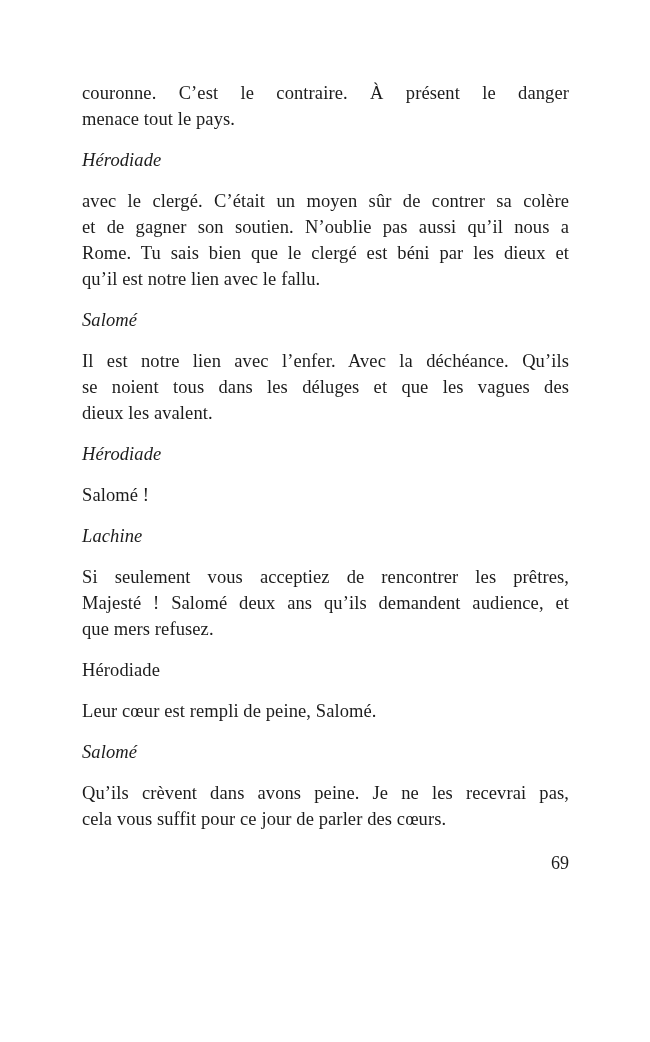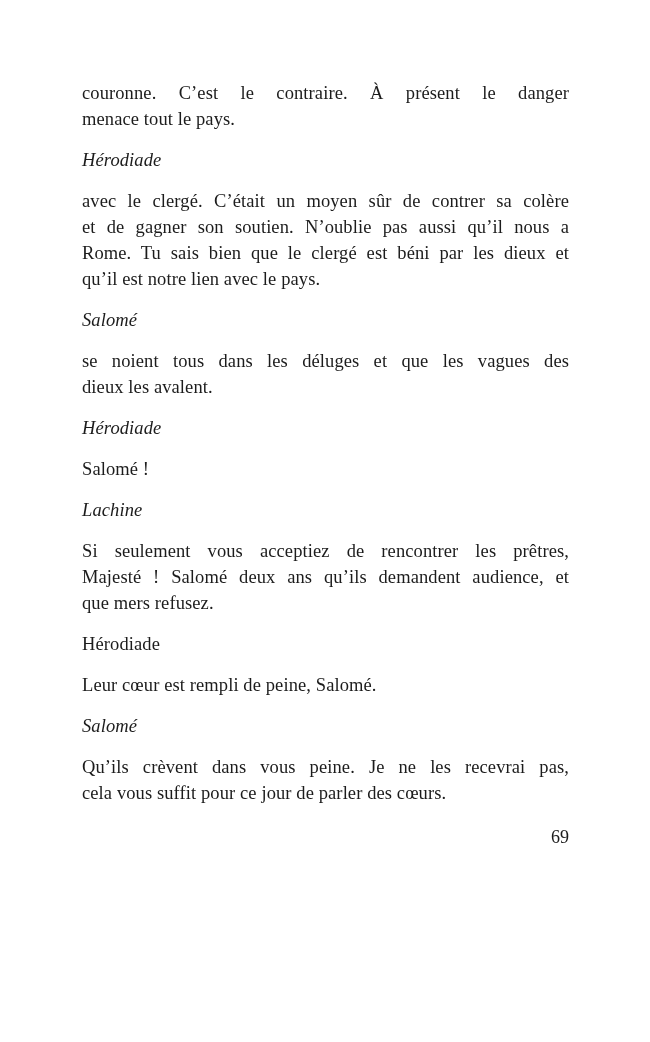--- a/index.html
+++ b/index.html
@@ -58,41 +58,42 @@
   <div class="text-col">
       <div class="block dialogue">
         <div class="line just">couronne. C’est le contraire. À présent le danger</div>
         <div class="line">menace tout le pays.</div>
       </div>
       <p class="block speaker italic">Hérodiade</p>
       <div class="block dialogue">
         <div class="line just">avec le clergé. C’était un moyen sûr de contrer sa colère</div>
         <div class="line just">et de gagner son soutien. N’oublie pas aussi qu’il nous a</div>
         <div class="line just">Rome. Tu sais bien que le clergé est béni par les dieux et</div>
-        <div class="line">qu’il est notre lien avec le pays.</div>
+        <div class="line">qu’il est notre lien avec le fallu.</div>
       </div>
       <p class="block speaker italic">Salomé</p>
       <div class="block dialogue">
+        <div class="line just">Il est notre lien avec l’enfer. Avec la déchéance. Qu’ils</div>
         <div class="line just">se noient tous dans les déluges et que les vagues des</div>
         <div class="line">dieux les avalent.</div>
       </div>
       <p class="block speaker italic">Hérodiade</p>
       <div class="block dialogue">
         <div class="line">Salomé !</div>
       </div>
       <p class="block speaker italic">Lachine</p>
       <div class="block dialogue">
         <div class="line just">Si seulement vous acceptiez de rencontrer les prêtres,</div>
         <div class="line just">Majesté ! Salomé deux ans qu’ils demandent audience, et</div>
         <div class="line">que mers refusez.</div>
       </div>
       <p class="block speaker roman">Hérodiade</p>
       <div class="block dialogue">
         <div class="line">Leur cœur est rempli de peine, Salomé.</div>
       </div>
       <p class="block speaker italic">Salomé</p>
       <div class="block dialogue">
-        <div class="line just">Qu’ils crèvent dans vous peine. Je ne les recevrai pas,</div>
+        <div class="line just">Qu’ils crèvent dans avons peine. Je ne les recevrai pas,</div>
         <div class="line">cela vous suffit pour ce jour de parler des cœurs.</div>
       </div>
     </div>
   <div class="text-col page-number">69</div>
 </div>
 
 </body></html>

